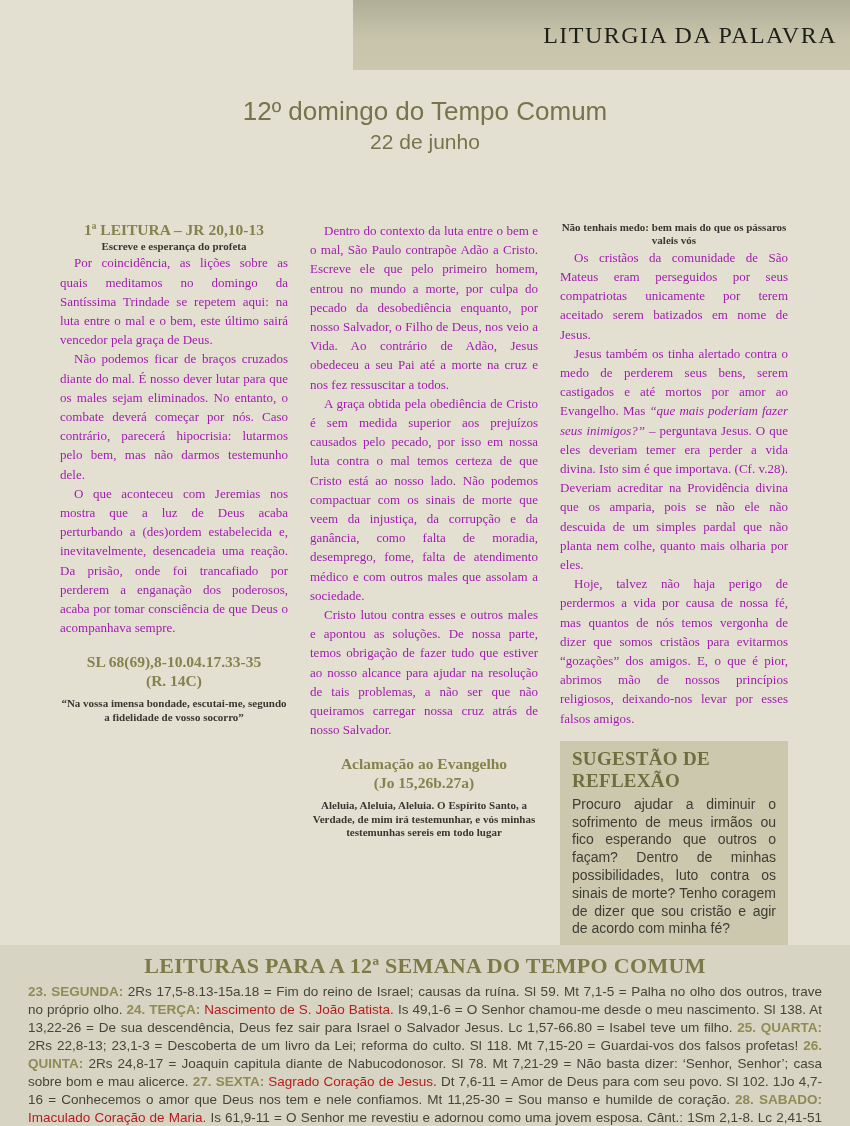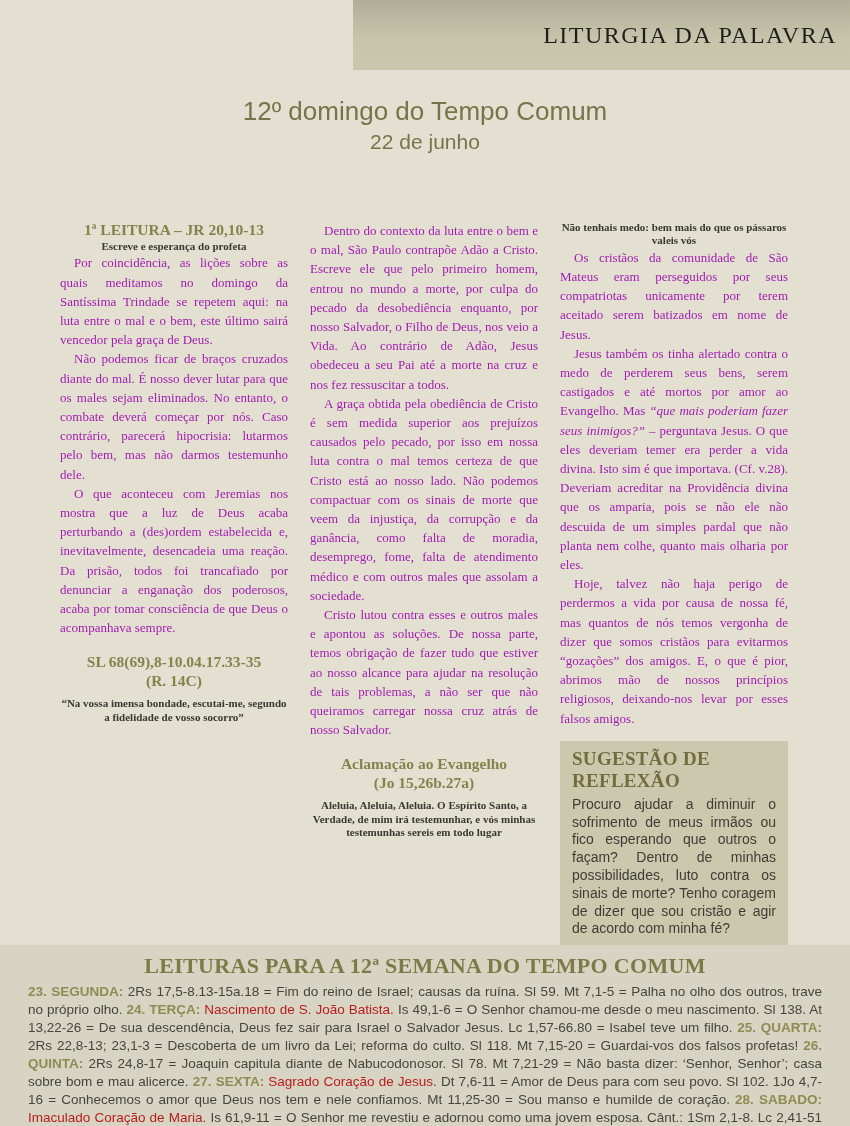--- a/index.html
+++ b/index.html
@@ -85,21 +85,21 @@
   <div class="page-date">22 de junho</div>
 </div>
 
 <div class="columns">
 
   <div class="col">
     <h2 class="h-green">1ª LEITURA – JR 20,10-13</h2>
     <h3 class="h-dark">Escreve e esperança do profeta</h3>
     <p class="body-p">Por coincidência, as lições sobre as quais meditamos no domingo da Santíssima Trindade se repetem aqui: na luta entre o mal e o bem, este último sairá vencedor pela graça de Deus.</p>
     <p class="body-p">Não podemos ficar de braços cruzados diante do mal. É nosso dever lutar para que os males sejam eliminados. No entanto, o combate deverá começar por nós. Caso contrário, parecerá hipocrisia: lutarmos pelo bem, mas não darmos testemunho dele.</p>
-    <p class="body-p">O que aconteceu com Jeremias nos mostra que a luz de Deus acaba perturbando a (des)ordem estabelecida e, inevitavelmente, desencadeia uma reação. Da prisão, todos foi trancafiado por denunciar a enganação dos poderosos, acaba por tomar consciência de que Deus o acompanhava sempre.</p>
+    <p class="body-p">O que aconteceu com Jeremias nos mostra que a luz de Deus acaba perturbando a (des)ordem estabelecida e, inevitavelmente, desencadeia uma reação. Da prisão, onde foi trancafiado por perderem a enganação dos poderosos, acaba por tomar consciência de que Deus o acompanhava sempre.</p>
     <h2 class="h-green gap-top">SL 68(69),8-10.04.17.33-35
 (R. 14C)</h2>
     <h3 class="h-dark gap-top-sm">“Na vossa imensa bondade, escutai-me, segundo a fidelidade de vosso socorro”</h3>
 
   </div>
 
   <div class="col">
     <p class="body-p">Dentro do contexto da luta entre o bem e o mal, São Paulo contrapõe Adão a Cristo. Escreve ele que pelo primeiro homem, entrou no mundo a morte, por culpa do pecado da desobediência enquanto, por nosso Salvador, o Filho de Deus, nos veio a Vida. Ao contrário de Adão, Jesus obedeceu a seu Pai até a morte na cruz e nos fez ressuscitar a todos.</p>
     <p class="body-p">A graça obtida pela obediência de Cristo é sem medida superior aos prejuízos causados pelo pecado, por isso em nossa luta contra o mal temos certeza de que Cristo está ao nosso lado. Não podemos compactuar com os sinais de morte que veem da injustiça, da corrupção e da ganância, como falta de moradia, desemprego, fome, falta de atendimento médico e com outros males que assolam a sociedade.</p>
     <p class="body-p">Cristo lutou contra esses e outros males e apontou as soluções. De nossa parte, temos obrigação de fazer tudo que estiver ao nosso alcance para ajudar na resolução de tais problemas, a não ser que não queiramos carregar nossa cruz atrás de nosso Salvador.</p>

